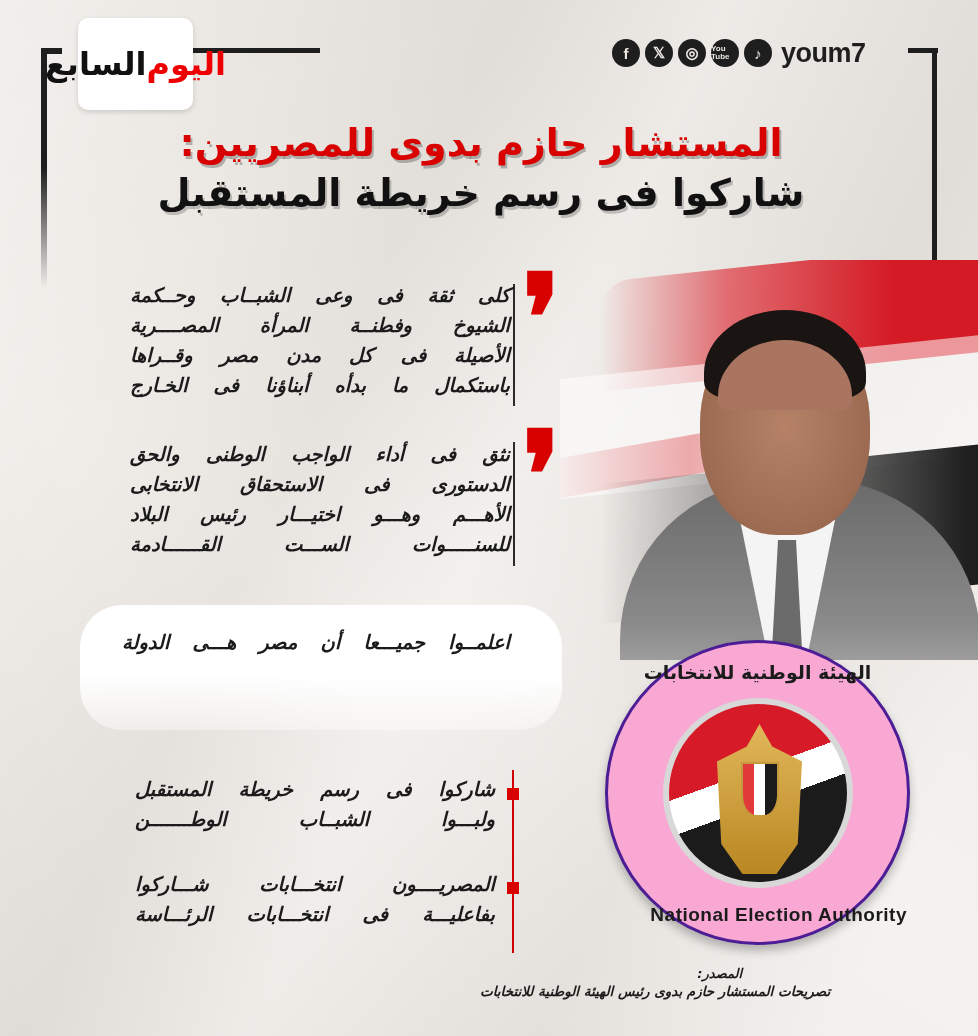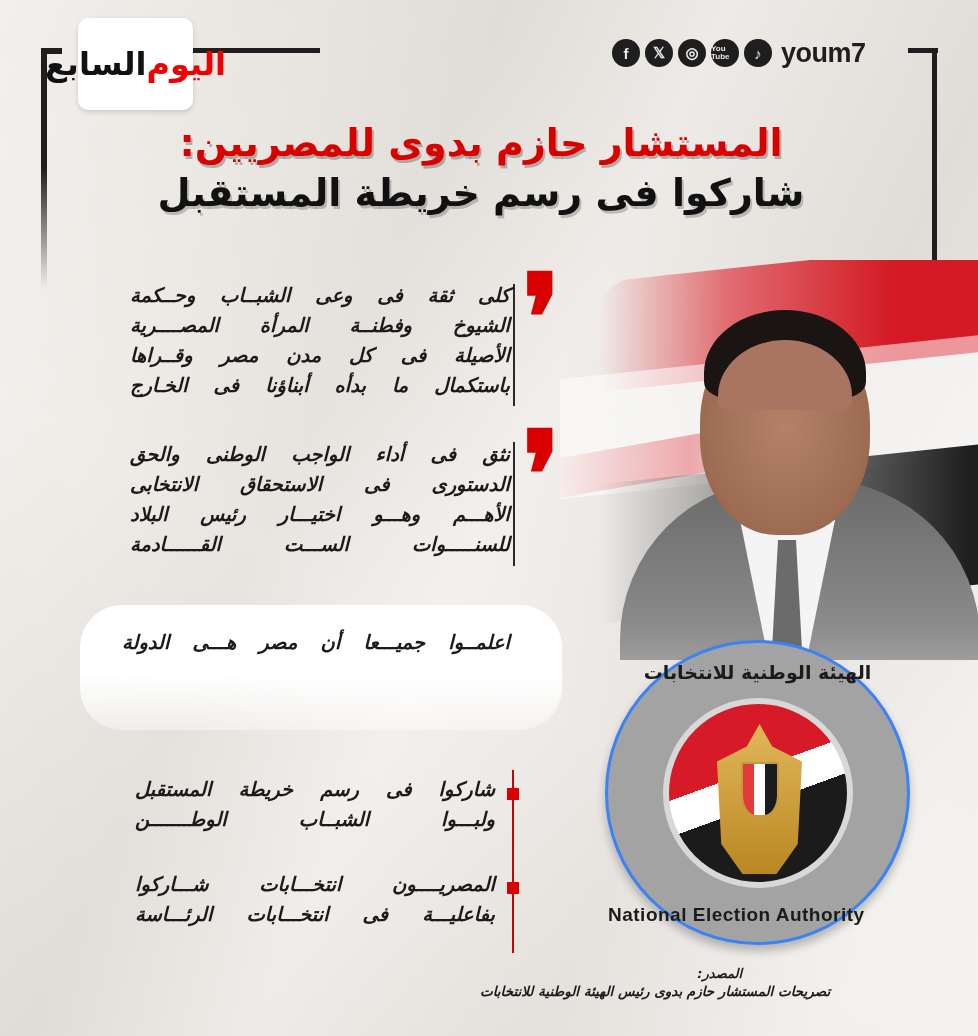--- a/index.html
+++ b/index.html
@@ -104,32 +104,32 @@
     
     .bline { left: 512px; top: 770px; width: 2px; height: 183px; background: #d00000; }
     .bsq { width: 12px; height: 12px; background: #d90000; }
     .b1sq { left: 507px; top: 788px; }
     .b2sq { left: 507px; top: 882px; }
     .b1 { left: 135px; top: 775px; width: 360px; }
     .b2 { left: 135px; top: 870px; width: 360px; }
 
     
     .seal { left: 605px; top: 640px; width: 305px; height: 305px; border-radius: 50%;
-      background: #a3a3a3; border: 3px solid #3b82f6; box-shadow: 0 6px 10px rgba(0,0,0,0.25); }
+      background: #f9a8d4; border: 3px solid #4c1d95; box-shadow: 0 6px 10px rgba(0,0,0,0.25); }
     .seal-inner { position: absolute; left: 55px; top: 55px; width: 190px; height: 190px; border-radius: 50%;
       overflow: hidden; border: 6px solid #d8d8d8;
       background: linear-gradient(160deg, #d71a28 0%, #d71a28 40%, #ffffff 40%, #ffffff 55%, #1b1b1b 55%, #1b1b1b 100%); }
     .eagle { position: absolute; left: 48px; top: 20px; width: 85px; height: 150px;
       background: linear-gradient(#e1b75a, #b98722); clip-path: polygon(50% 0, 65% 15%, 100% 25%, 95% 80%, 70% 100%, 30% 100%, 5% 80%, 0 25%, 35% 15%); }
     .shield { position: absolute; left: 72px; top: 58px; width: 38px; height: 55px;
       background: linear-gradient(90deg, #e23a3a 33%, #fff 33%, #fff 66%, #1b1b1b 66%);
       border: 2px solid #c49a3c; border-radius: 0 0 40% 40%; }
     .seal-ar { position: absolute; left: 0; top: 18px; width: 100%; text-align: center; direction: rtl;
       font-weight: bold; font-size: 19px; color: #1b1b1b; }
-    .seal-en { position: absolute; left: 0; bottom: 16px; width: 100%; text-align: left;
+    .seal-en { position: absolute; left: 0; bottom: 16px; width: 100%; text-align: right;
       font-family: "Liberation Sans", sans-serif; font-weight: bold; font-size: 19px; color: #1b1b1b; letter-spacing: 0.5px; }
 
     
     .source { left: 480px; top: 966px; width: 482px; direction: rtl; text-align: left; font-style: italic; font-weight: bold; color: #1b1b1b; }
     .source .lbl { font-size: 13px; text-align: right; padding-right: 220px; }
     .source .txt { font-size: 13.5px; margin-top: 2px; }
   </style>
 </head>
 <body>
 

